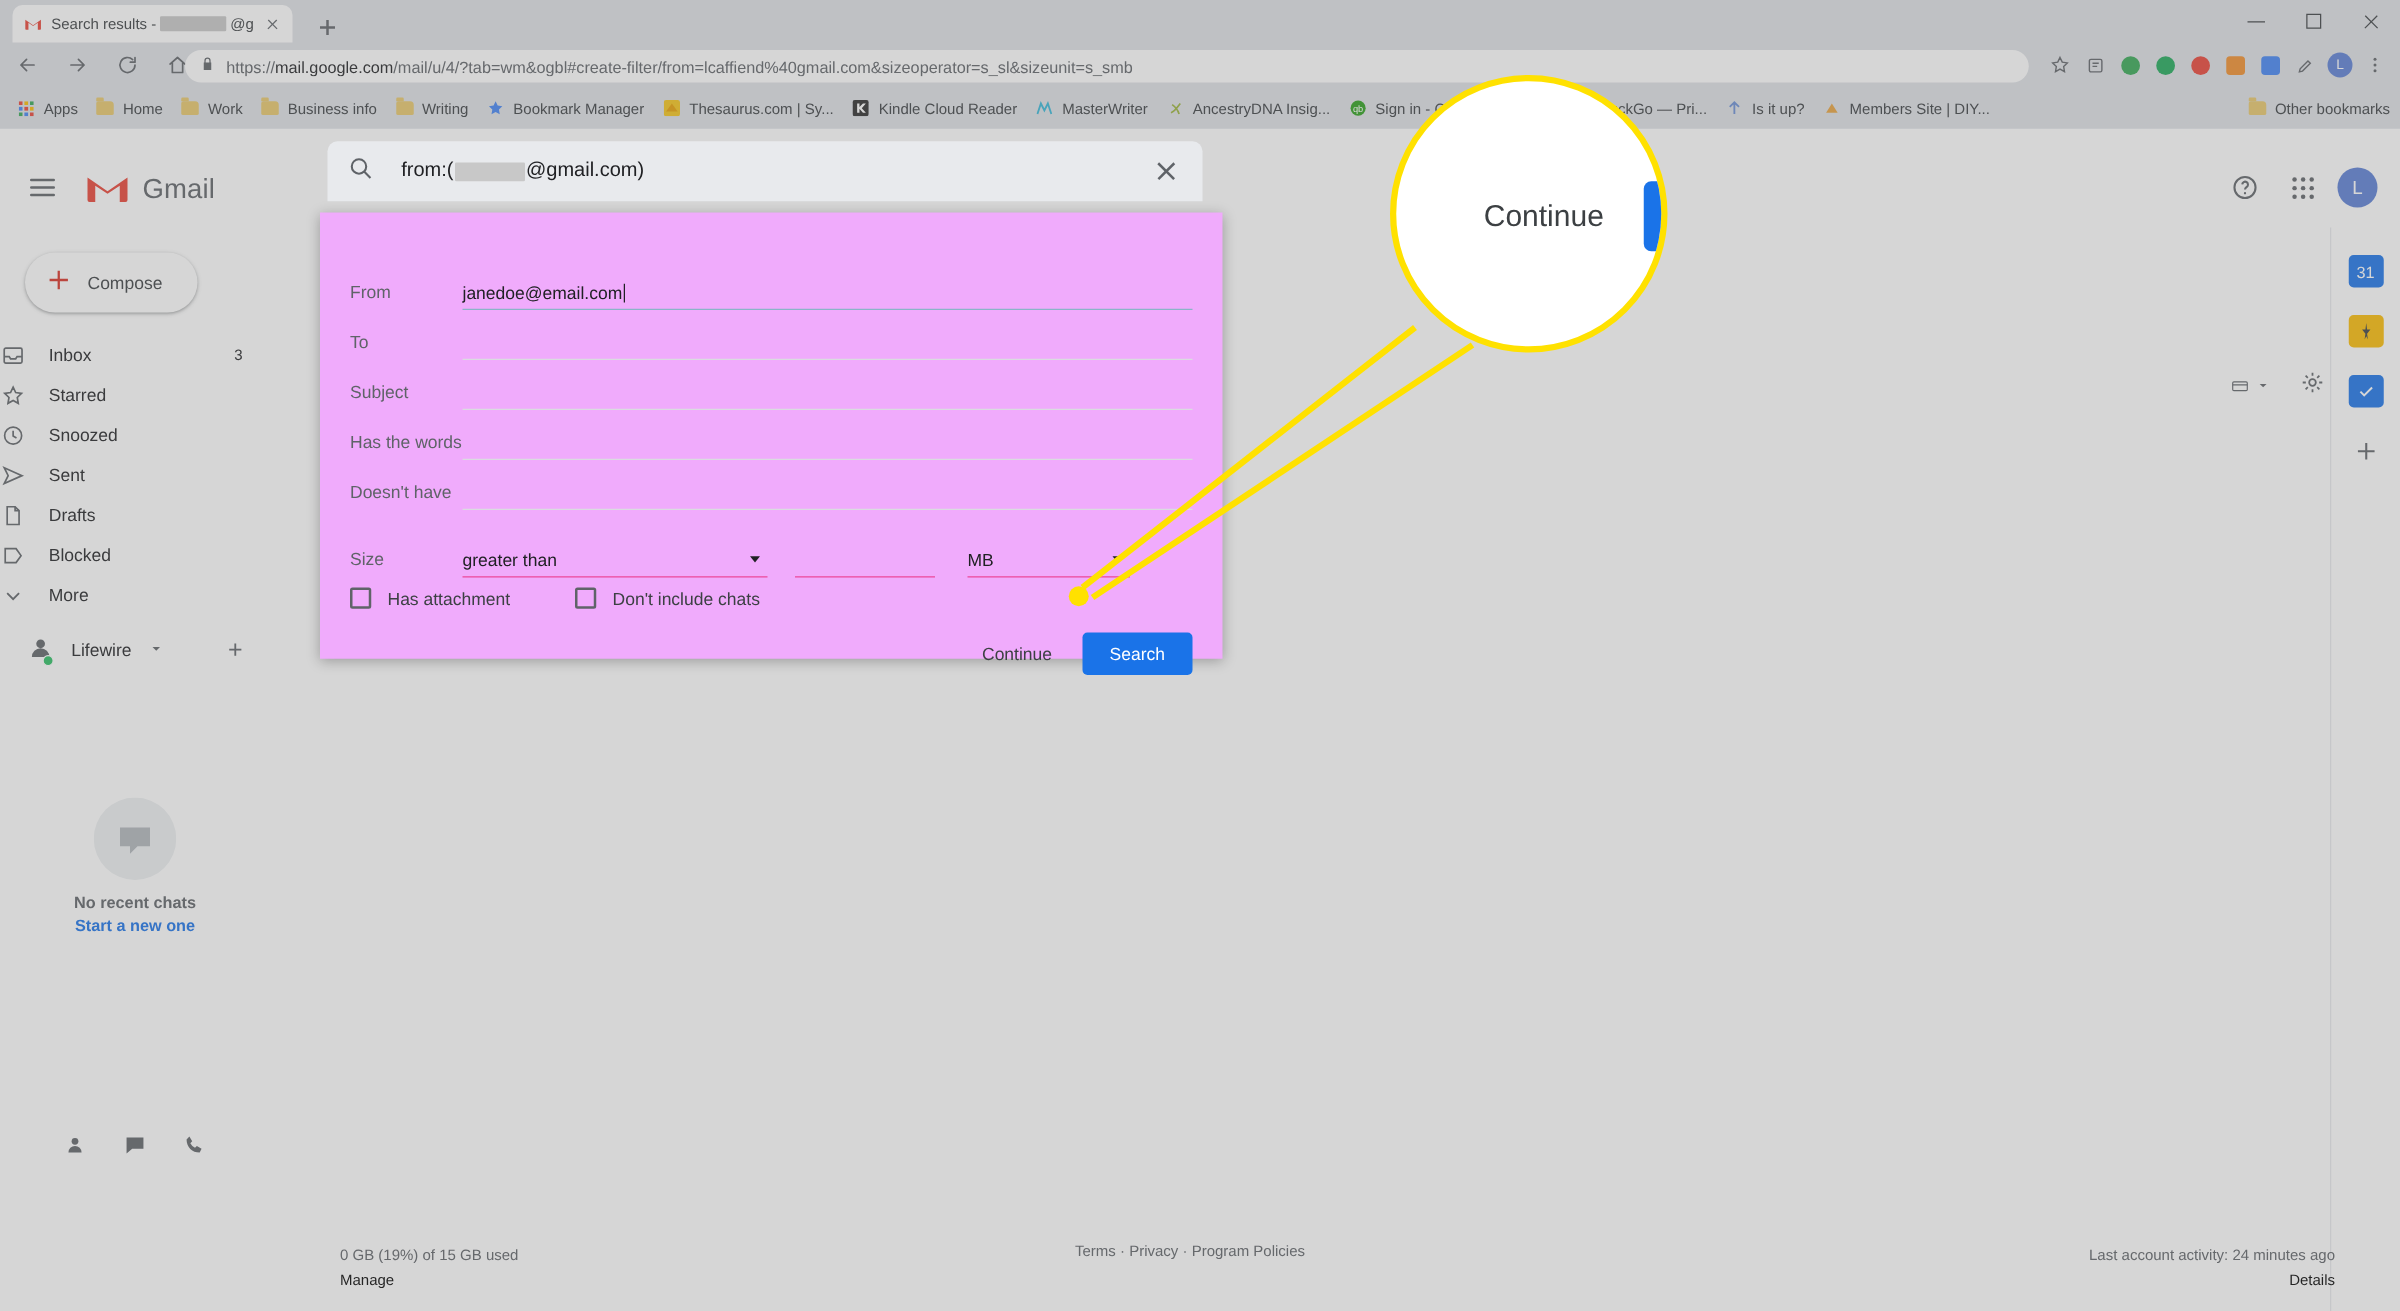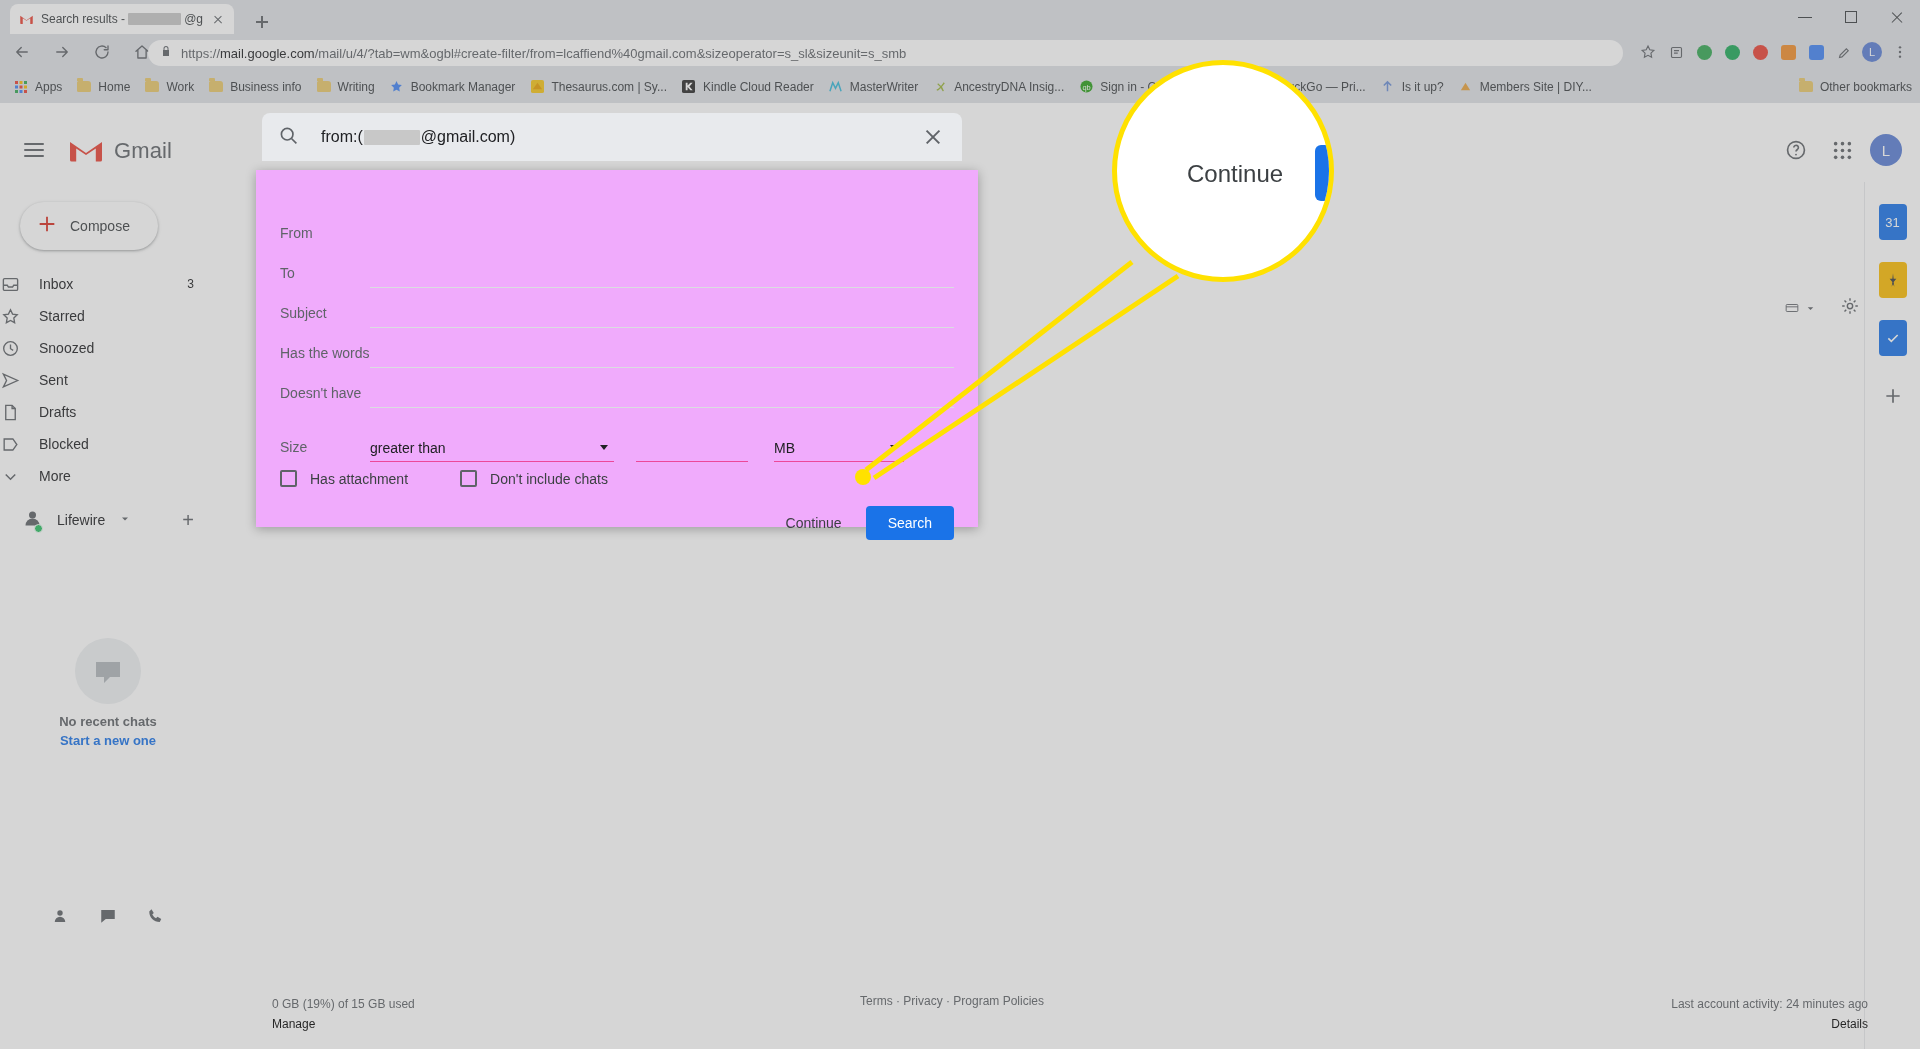--- a/index.html
+++ b/index.html
@@ -105,21 +105,21 @@
   .hg-t2 { font-size:13px; color:#1a73e8; margin-top:4px; }
   .hg-bar { position:absolute; left:0; bottom:-190px; width:216px; height:40px; display:flex; align-items:center; justify-content:center; gap:30px; color:#5f6368; }
 
   
   .list-toolbar { position:absolute; right:60px; top:178px; display:flex; align-items:center; gap:24px; color:#5f6368; }
   .pagesel { display:flex; align-items:center; gap:4px; }
   .matchtext { position:absolute; left:790px; top:228px; font-size:13px; color:#5f6368; }
 
   
   .rail { position:absolute; right:0; top:64px; width:56px; bottom:0; border-left:1px solid #e8eaed; display:flex; flex-direction:column; align-items:center; padding-top:22px; gap:22px; }
-  .rail-ico { width:28px; height:36px; border-radius:4px; display:flex; align-items:center; justify-content:center; font-size:13px; color:#fff; }
+  .rail-ico { width:28px; height:26px; border-radius:4px; display:flex; align-items:center; justify-content:center; font-size:13px; color:#fff; }
 
   
   .footer { position:absolute; left:0; bottom:0; width:1920px; height:80px; font-size:12px; color:#5f6368; }
   .ft-left { position:absolute; left:272px; top:10px; line-height:20px; }
   .ft-center { position:absolute; left:952px; transform:translateX(-50%); top:10px; }
   .ft-center a { color:#5f6368; text-decoration:none; }
   .ft-right { position:absolute; right:52px; top:10px; text-align:right; line-height:20px; }
   .lnk { color:#000000; }
 
   
@@ -637,20 +637,24 @@
       <span class="redact" style="width:56px;height:15px;"></span>
       <span>@gmail.com)</span>
     </span>
     <span class="sb-close"></span>
   </div>
 
   <div class="dialog">
 
     <div class="frow" style="top:38px">
       <div class="flabel">From</div>
+      <div class="finput focused">
+        <span>janedoe@email.com</span>
+          <span class="caret"></span>
+      </div>
     </div>
 
     <div class="frow" style="top:78px">
       <div class="flabel">To</div>
       <div class="finput">
         <span></span>
       </div>
     </div>
 
     <div class="frow" style="top:118px">

